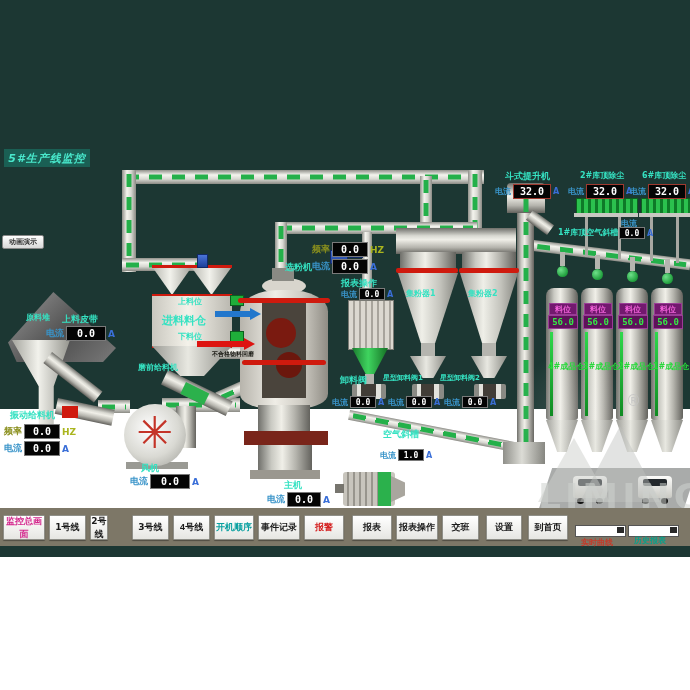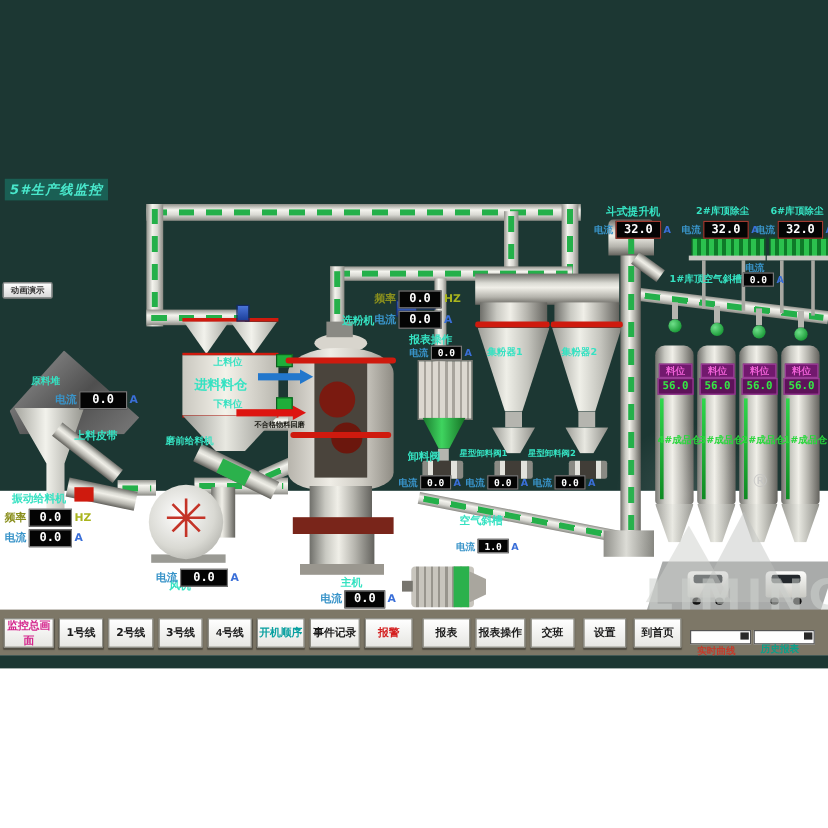--- a/index.html
+++ b/index.html
@@ -125,21 +125,21 @@
        background:linear-gradient(135deg,#9a9a9a,#4f4f4f 55%,#7a7a7a);"></div>
   <div class="a lbl lbl-s" style="left:26px;top:312px;">原料堆</div>
 
   <div class="a" style="left:12px;top:340px;width:58px;height:84px;z-index:2;
        clip-path:polygon(0 0,100% 0,72% 55%,72% 100%,46% 100%,46% 55%);
        background:linear-gradient(90deg,#a5a59e,#f2f2ec 45%,#95958e);"></div>
   <div class="a metal-h" style="left:52px;top:352px;width:64px;height:14px;transform:rotate(38deg);transform-origin:left top;"></div>
   <div class="a metal-h" style="left:58px;top:398px;width:58px;height:16px;transform:rotate(12deg);transform-origin:left top;"></div>
   <div class="a redband" style="left:62px;top:406px;width:16px;height:12px;"></div>
 
-  <div class="a lbl lbl-9" style="left:62px;top:313px;margin-top:44px;">上料皮带</div>
+  <div class="a lbl lbl-9" style="left:62px;top:313px;">上料皮带</div>
   <div class="a row" style="left:46px;top:326px;">
     <span class="rl cur">电流</span>
     <span class="disp" style="min-width:34px;">0.0</span>
     <span class="un-a">A</span>
   </div>
 
   <div class="a lbl lbl-9" style="left:10px;top:409px;">振动给料机</div>
   <div class="a row" style="left:4px;top:424px;">
     <span class="rl frq">频率</span>
     <span class="disp" style="min-width:30px;">0.0</span>
@@ -147,21 +147,21 @@
   </div>
   <div class="a row" style="left:4px;top:441px;">
     <span class="rl cur">电流</span>
     <span class="disp" style="min-width:30px;">0.0</span>
     <span class="un-a">A</span>
   </div>
 
   <div class="a fanstar" style="left:124px;top:404px;width:62px;height:62px;"></div>
   <div class="a metal" style="left:176px;top:406px;width:20px;height:42px;"></div>
   <div class="a" style="left:126px;top:462px;width:62px;height:7px;background:#9a9a94;z-index:2;"></div>
-  <div class="a lbl lbl-9" style="left:141px;top:462px;z-index:8;margin-top:20px;">风机</div>
+  <div class="a lbl lbl-9" style="left:141px;top:462px;z-index:8;">风机</div>
   <div class="a row" style="left:130px;top:474px;">
     <span class="rl cur">电流</span>
     <span class="disp" style="min-width:34px;">0.0</span>
     <span class="un-a">A</span>
   </div>
 
   <div class="a redband" style="left:152px;top:265px;width:80px;height:3px;"></div>
   <div class="a tri" style="left:153px;top:268px;width:38px;height:27px;"></div>
   <div class="a tri" style="left:192px;top:268px;width:39px;height:27px;"></div>
   <div class="a bluebox" style="left:197px;top:254px;width:9px;height:12px;"></div>
@@ -379,21 +379,21 @@
 
   <div class="a wm" style="left:626px;top:392px;font-size:15px;color:rgba(195,195,195,.8);">®</div>
   <div class="a wm" style="left:538px;top:438px;width:72px;height:64px;clip-path:polygon(50% 0,100% 100%,0 100%);background:rgba(205,208,204,.5);"></div>
   <div class="a wm" style="left:580px;top:426px;width:80px;height:76px;clip-path:polygon(50% 0,100% 100%,0 100%);background:rgba(190,194,190,.45);"></div>
   <div class="a wm wm-text" style="left:538px;top:476px;">LIMING</div>
 
   <div class="a toolbar-bg"></div>
   <div class="a dark-strip"></div>
   <button class="tb-btn magenta" style="left:3px;width:42px;">监控总画面</button>
   <button class="tb-btn" style="left:49px;width:37px;">1号线</button>
-  <button class="tb-btn" style="left:90px;width:38px;text-align:center;">2号线</button>
+  <button class="tb-btn" style="left:90px;width:18px;text-align:center;">2号线</button>
   <button class="tb-btn" style="left:132px;width:37px;">3号线</button>
   <button class="tb-btn" style="left:173px;width:37px;font-family:Liberation Mono, monospace;">4号线</button>
   <button class="tb-btn teal" style="left:214px;width:40px;">开机顺序</button>
   <button class="tb-btn" style="left:258px;width:42px;">事件记录</button>
   <button class="tb-btn red" style="left:304px;width:40px;">报警</button>
   <button class="tb-btn" style="left:352px;width:40px;">报表</button>
   <button class="tb-btn" style="left:396px;width:42px;">报表操作</button>
   <button class="tb-btn" style="left:442px;width:37px;">交班</button>
   <button class="tb-btn" style="left:486px;width:36px;">设置</button>
   <button class="tb-btn" style="left:528px;width:40px;">到首页</button>

